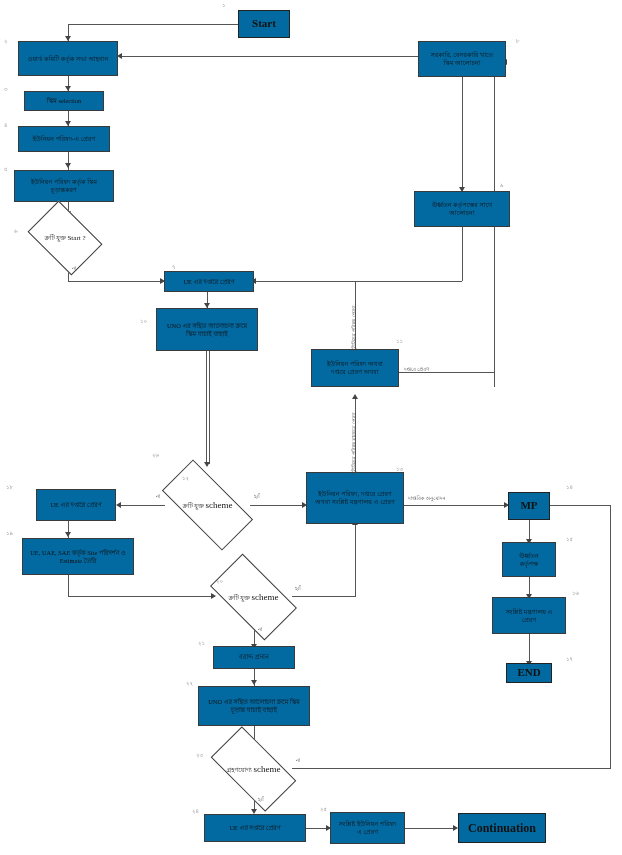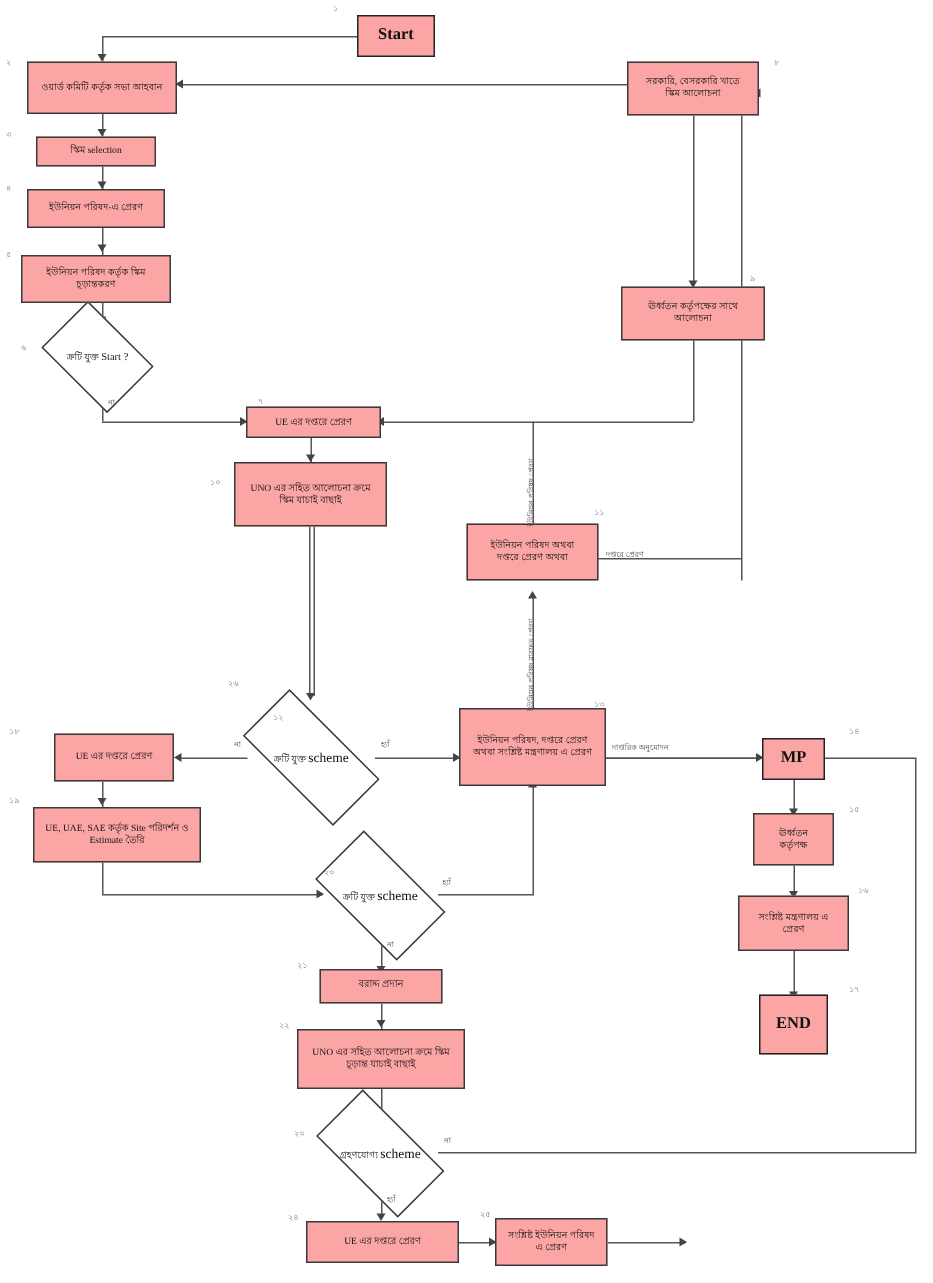--- a/index.html
+++ b/index.html
@@ -6,21 +6,21 @@
   body{
     width:622px;height:855px;position:relative;overflow:hidden;
     font-family:"Liberation Serif", serif;
     color:#111;
   }
   #canvas{position:absolute;left:0;top:0;width:622px;height:855px;}
 
   
   .node{
     position:absolute;box-sizing:border-box;
-    border:1px solid #3a3a3a;background:#fca5a5;
+    border:1px solid #3a3a3a;background:#0369a1;
     display:flex;align-items:center;justify-content:center;
     text-align:center;line-height:1.25;
     padding:2px 7px;
     z-index:3;
   }
   .node span{display:block;width:100%;}
   .bn{font-size:6.2px;letter-spacing:0.1px;}
   .bn9{font-size:6.6px;}
   .term{font-family:"Liberation Serif", serif;font-size:11px;font-weight:bold;border:1px solid #222;}
   .termbig{font-size:12px;}
@@ -264,34 +264,37 @@
   </div>
 
   <div class="node mix" style="left:204px;top:814px;width:102px;height:28px;">
     <span>UE এর দপ্তরে প্রেরণ</span>
   </div>
 
   <div class="node bn" style="left:330px;top:812px;width:75px;height:32px;">
     <span>সংশ্লিষ্ট ইউনিয়ন পরিষদ এ প্রেরণ</span>
   </div>
 
+  <div class="node term termbig" style="left:458px;top:813px;width:88px;height:30px;">
+    <span>Continuation</span>
+  </div>
 
   <div class="node term" style="left:508px;top:492px;width:42px;height:28px;">
     <span>MP</span>
   </div>
 
   <div class="node bn" style="left:502px;top:542px;width:54px;height:35px;">
     <span>ঊর্ধ্বতন কর্তৃপক্ষ</span>
   </div>
 
   <div class="node bn" style="left:492px;top:597px;width:74px;height:37px;">
     <span>সংশ্লিষ্ট মন্ত্রণালয় এ প্রেরণ</span>
   </div>
 
-  <div class="node term" style="left:506px;top:663px;width:46px;height:40px;">
+  <div class="node term" style="left:506px;top:663px;width:46px;height:20px;">
     <span>END</span>
   </div>
 
   <div class="edge" style="left:72px;top:265px;">
     <span>না</span>
   </div>
   <div class="edge" style="left:156px;top:493px;">
     <span>না</span>
   </div>
   <div class="edge" style="left:254px;top:493px;">

